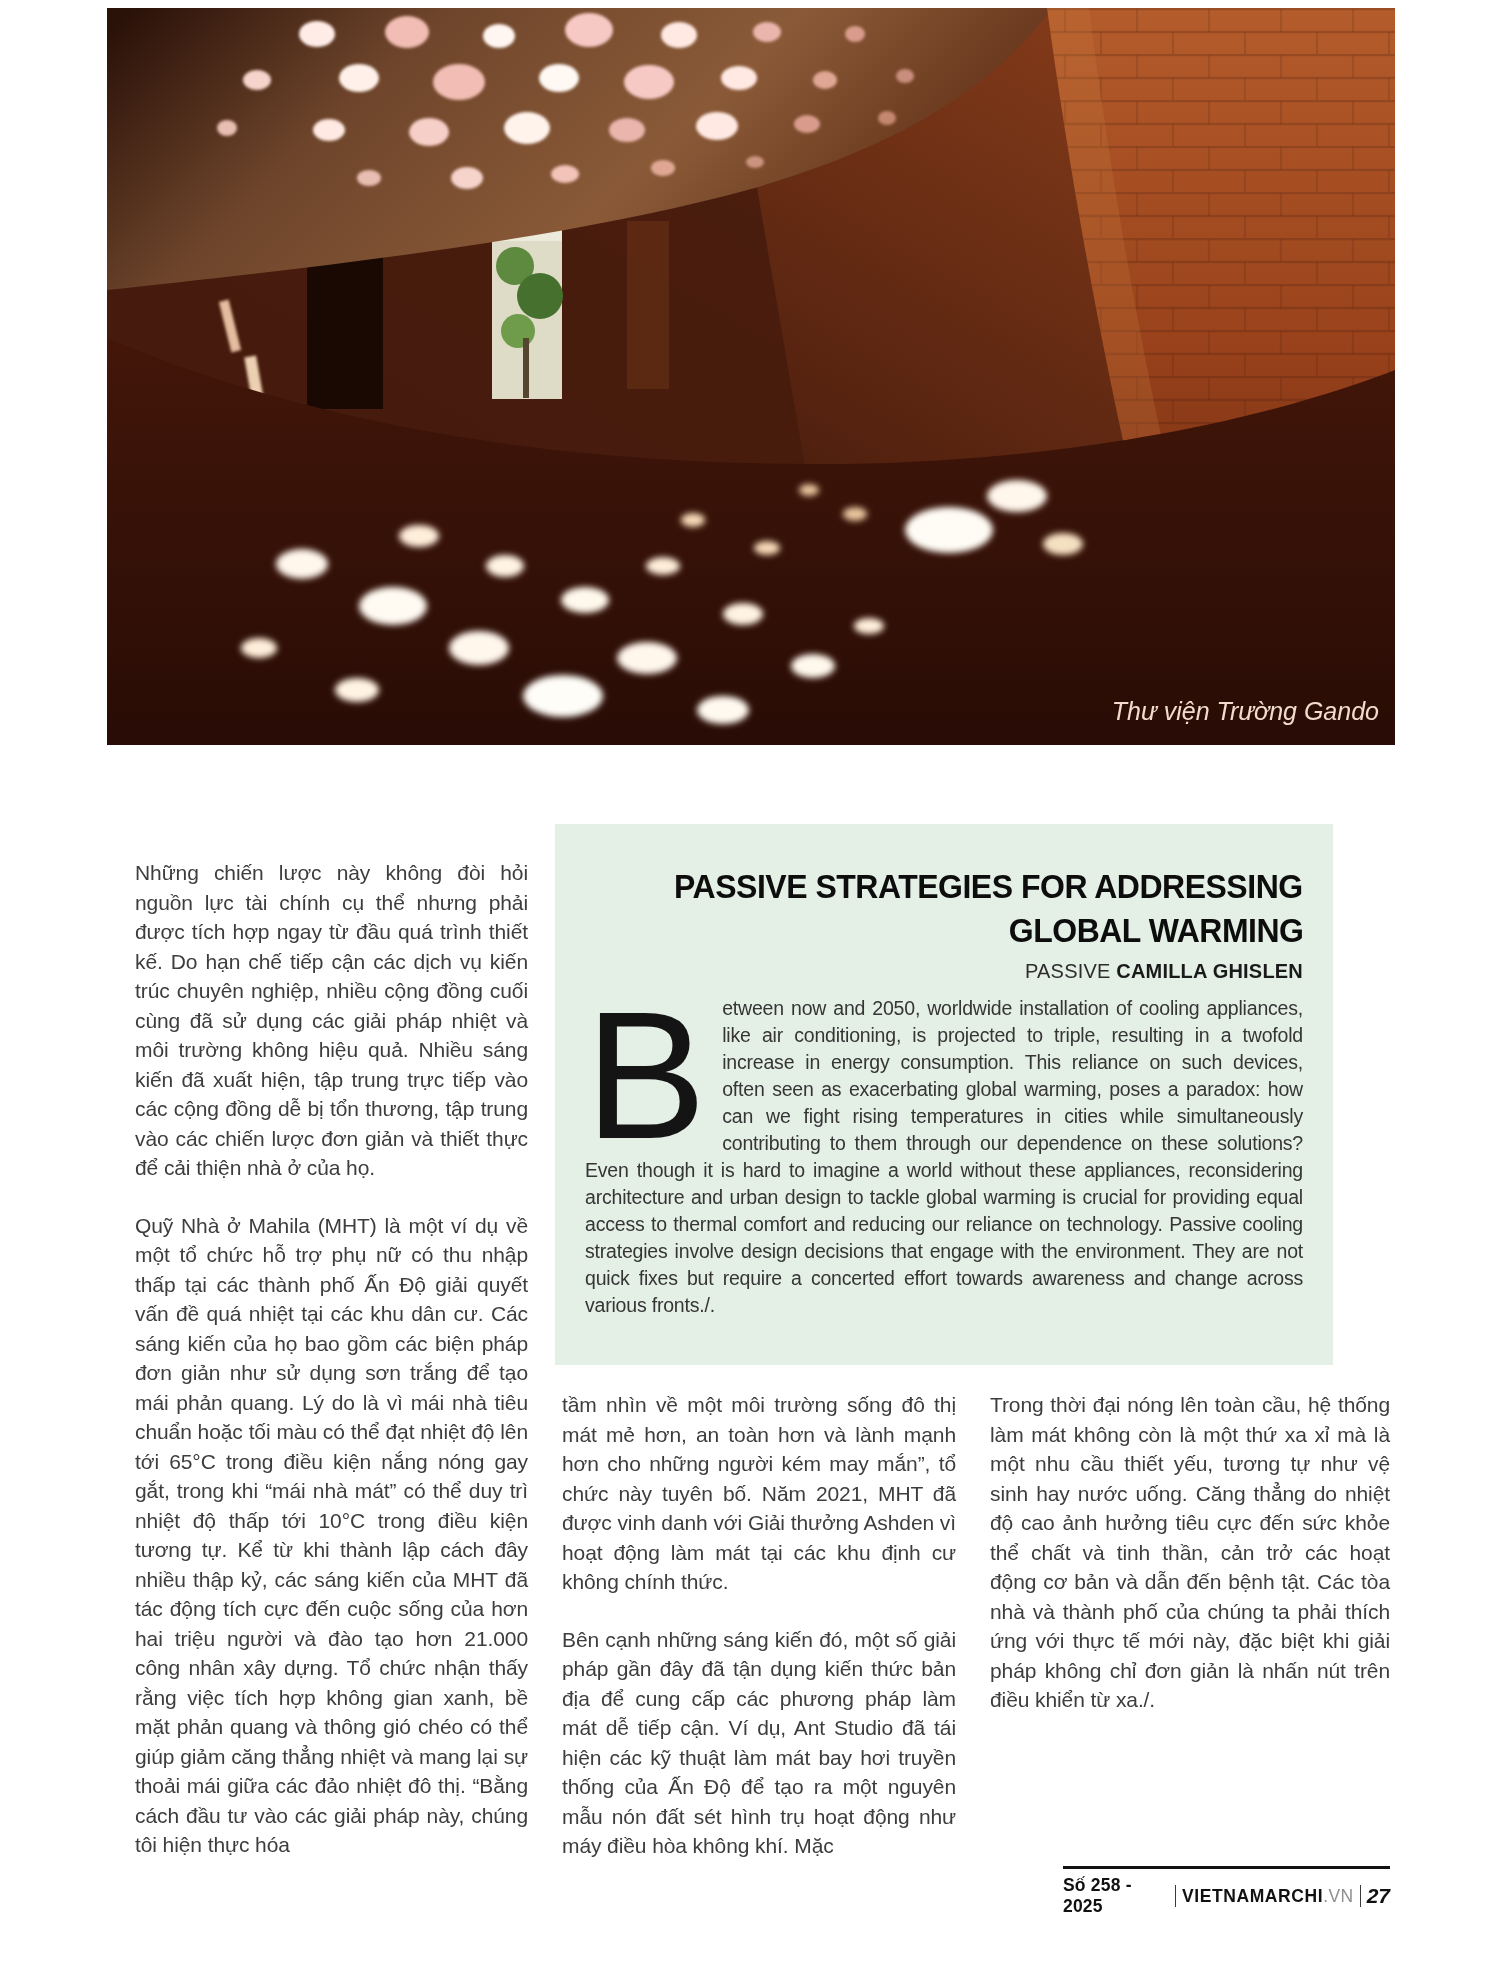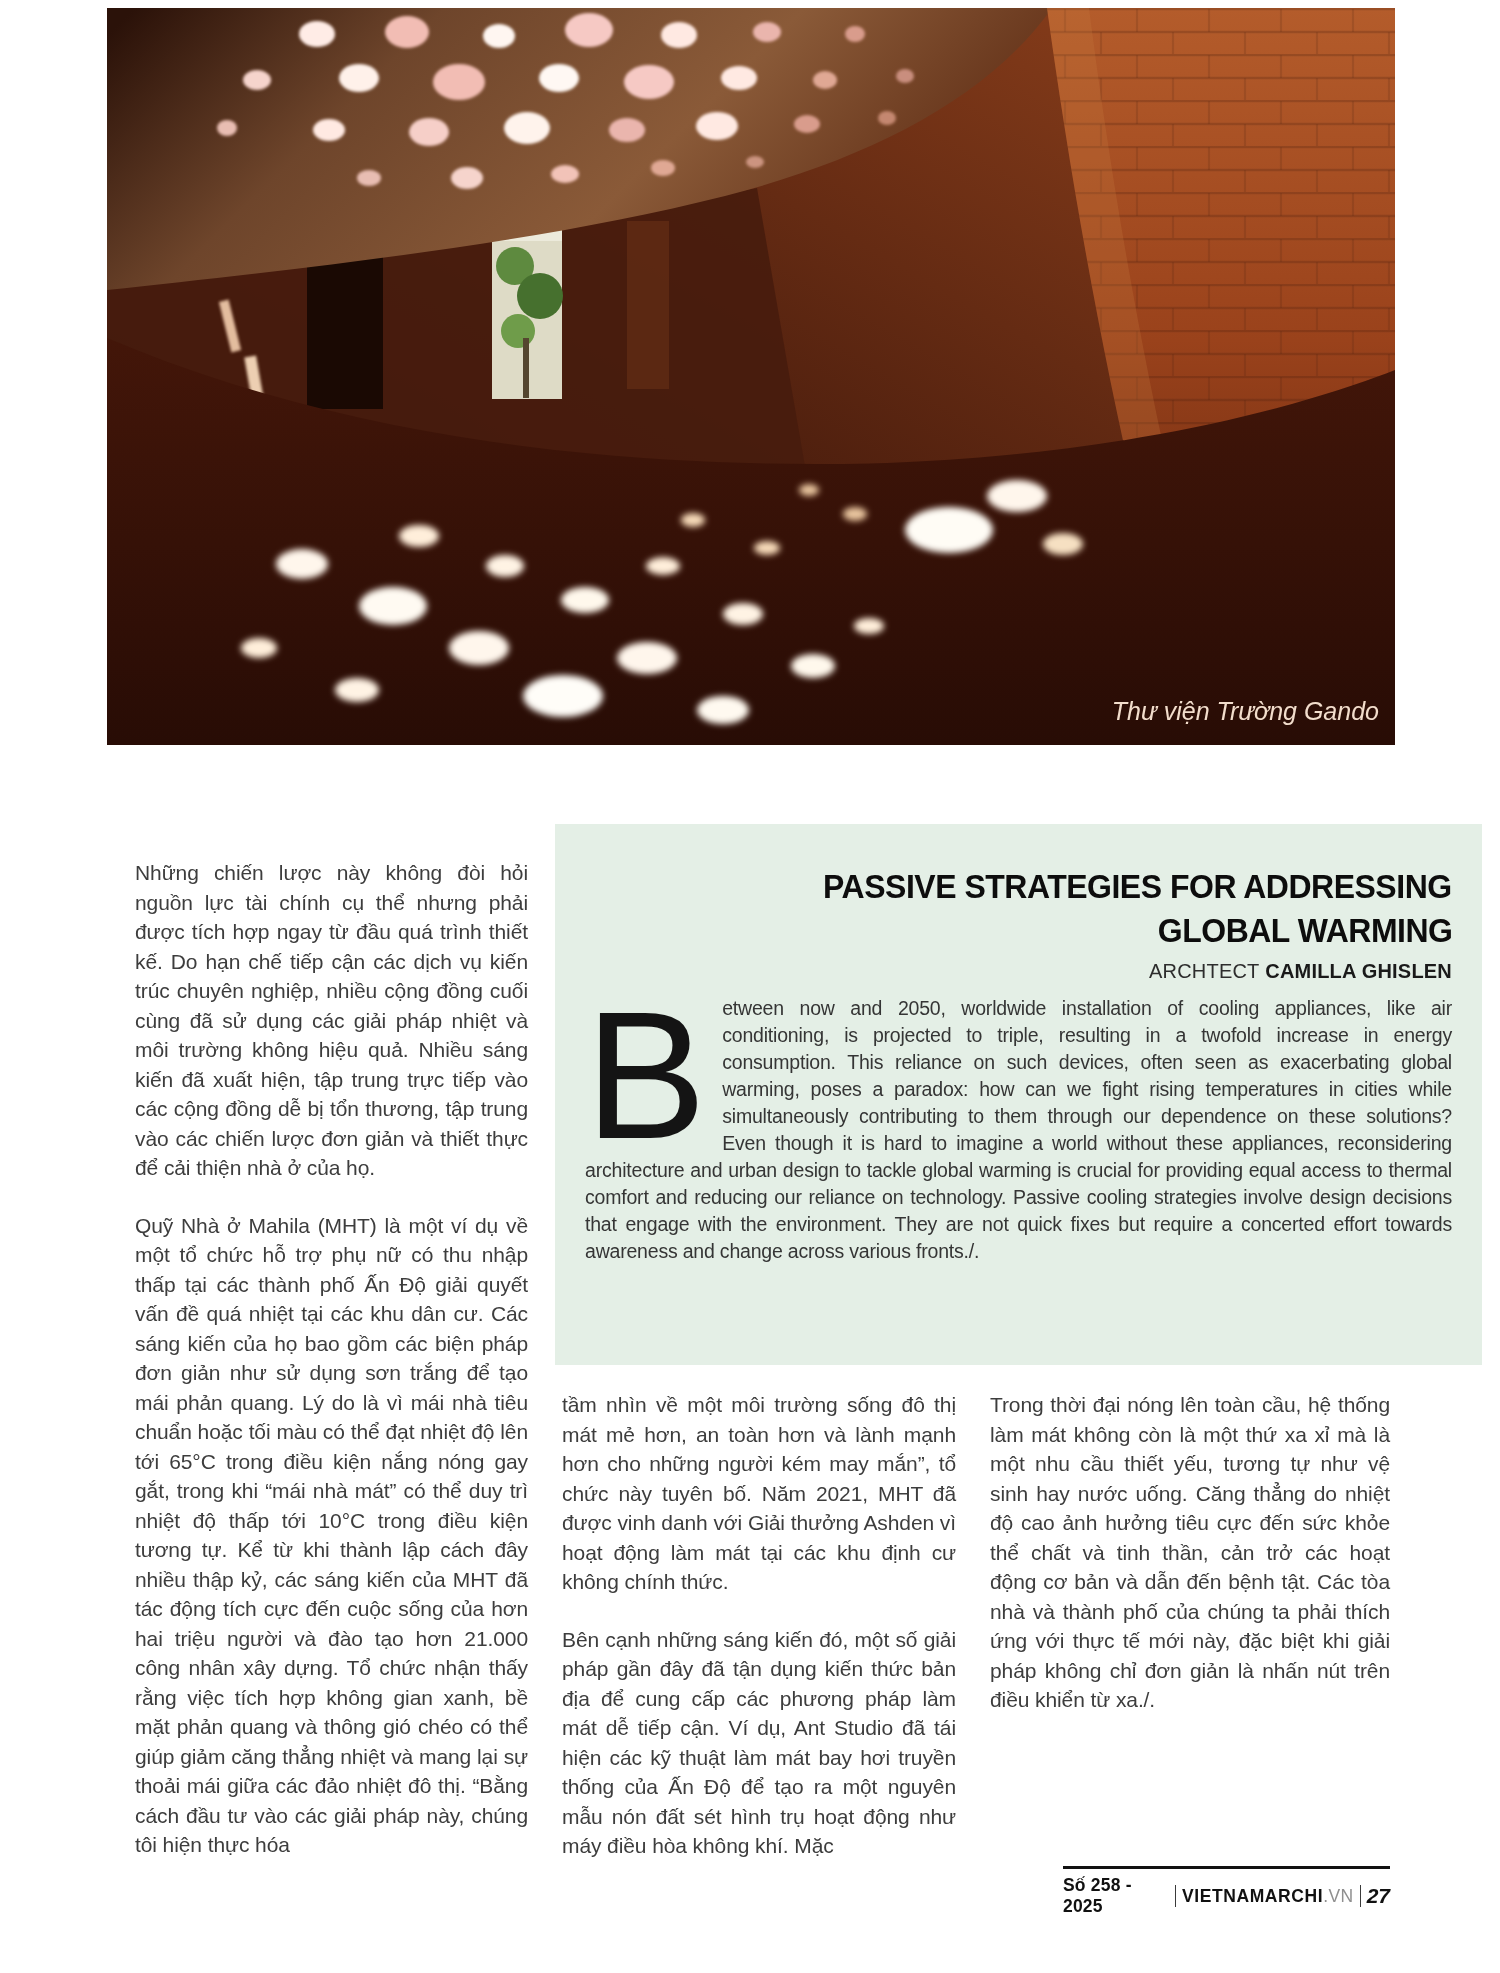--- a/index.html
+++ b/index.html
@@ -10,21 +10,21 @@
   .photo svg{display:block;width:100%;height:100%;}
   .photo-caption-text{font-family:"Liberation Sans","DejaVu Sans",sans-serif;font-style:italic;}
   
   .col{position:absolute;color:#3d3d3d;}
   .col p{margin:0;text-align:justify;font-size:21px;line-height:29.5px;letter-spacing:-0.1px;}
   .col p + p{margin-top:28px;}
   .col1{left:135px;top:858px;width:393px;}
   .col2{left:562px;top:1390px;width:394px;}
   .col3{left:990px;top:1390px;width:400px;}
   
-  .feature-box{position:absolute;left:555px;top:824px;width:927px;height:541px;
+  .feature-box{position:absolute;left:555px;top:824px;width:778px;height:541px;
                box-sizing:border-box;padding:40px 30px 24px 30px;overflow:hidden;}
   .feature-title{margin:0;text-align:right;color:#0d0d0d;font-weight:bold;
                  font-size:34px;line-height:44px;letter-spacing:-0.5px;}
   .feature-title .tline{display:block;}
   .feature-title .tinner{display:inline-block;transform:scaleX(0.94);transform-origin:100% 50%;}
   .feature-author{margin-top:8px;text-align:right;font-size:20px;color:#1a1a1a;letter-spacing:0.2px;}
   .feature-author .prefix{font-weight:300;color:#2d2d2d;}
   .feature-author .name{font-weight:bold;margin-left:0;}
   .feature-body{margin-top:12px;text-align:justify;font-size:19.5px;line-height:27px;
                 color:#353535;letter-spacing:-0.2px;}
@@ -183,21 +183,21 @@
     <p>Những chiến lược này không đòi hỏi nguồn lực tài chính cụ thể nhưng phải được tích hợp ngay từ đầu quá trình thiết kế. Do hạn chế tiếp cận các dịch vụ kiến trúc chuyên nghiệp, nhiều cộng đồng cuối cùng đã sử dụng các giải pháp nhiệt và môi trường không hiệu quả. Nhiều sáng kiến đã xuất hiện, tập trung trực tiếp vào các cộng đồng dễ bị tổn thương, tập trung vào các chiến lược đơn giản và thiết thực để cải thiện nhà ở của họ.</p>
     <p>Quỹ Nhà ở Mahila (MHT) là một ví dụ về một tổ chức hỗ trợ phụ nữ có thu nhập thấp tại các thành phố Ấn Độ giải quyết vấn đề quá nhiệt tại các khu dân cư. Các sáng kiến của họ bao gồm các biện pháp đơn giản như sử dụng sơn trắng để tạo mái phản quang. Lý do là vì mái nhà tiêu chuẩn hoặc tối màu có thể đạt nhiệt độ lên tới 65°C trong điều kiện nắng nóng gay gắt, trong khi “mái nhà mát” có thể duy trì nhiệt độ thấp tới 10°C trong điều kiện tương tự. Kể từ khi thành lập cách đây nhiều thập kỷ, các sáng kiến của MHT đã tác động tích cực đến cuộc sống của hơn hai triệu người và đào tạo hơn 21.000 công nhân xây dựng. Tổ chức nhận thấy rằng việc tích hợp không gian xanh, bề mặt phản quang và thông gió chéo có thể giúp giảm căng thẳng nhiệt và mang lại sự thoải mái giữa các đảo nhiệt đô thị. “Bằng cách đầu tư vào các giải pháp này, chúng tôi hiện thực hóa</p>
   </div>
 
   <div class="feature-box" style="background:#e4efe6;">
     <h1 class="feature-title">
       <span class="tline"><span class="tinner">PASSIVE STRATEGIES FOR ADDRESSING</span></span>
       <span class="tline"><span class="tinner">GLOBAL WARMING</span></span>
     </h1>
     <div class="feature-author">
-      <span class="prefix">ARCHTECT</span>
+      <span class="prefix">PASSIVE</span>
       <span class="name">CAMILLA GHISLEN</span>
     </div>
     <div class="feature-body">
       <span class="dropcap">B</span>
       <span>etween now and 2050, worldwide installation of cooling appliances, like air conditioning, is projected to triple, resulting in a twofold increase in energy consumption. This reliance on such devices, often seen as exacerbating global warming, poses a paradox: how can we fight rising temperatures in cities while simultaneously contributing to them through our dependence on these solutions? Even though it is hard to imagine a world without these appliances, reconsidering architecture and urban design to tackle global warming is crucial for providing equal access to thermal comfort and reducing our reliance on technology. Passive cooling strategies involve design decisions that engage with the environment. They are not quick fixes but require a concerted effort towards awareness and change across various fronts./.</span>
     </div>
   </div>
 
   <div class="col col2">
     <p>tầm nhìn về một môi trường sống đô thị mát mẻ hơn, an toàn hơn và lành mạnh hơn cho những người kém may mắn”, tổ chức này tuyên bố. Năm 2021, MHT đã được vinh danh với Giải thưởng Ashden vì hoạt động làm mát tại các khu định cư không chính thức.</p>

